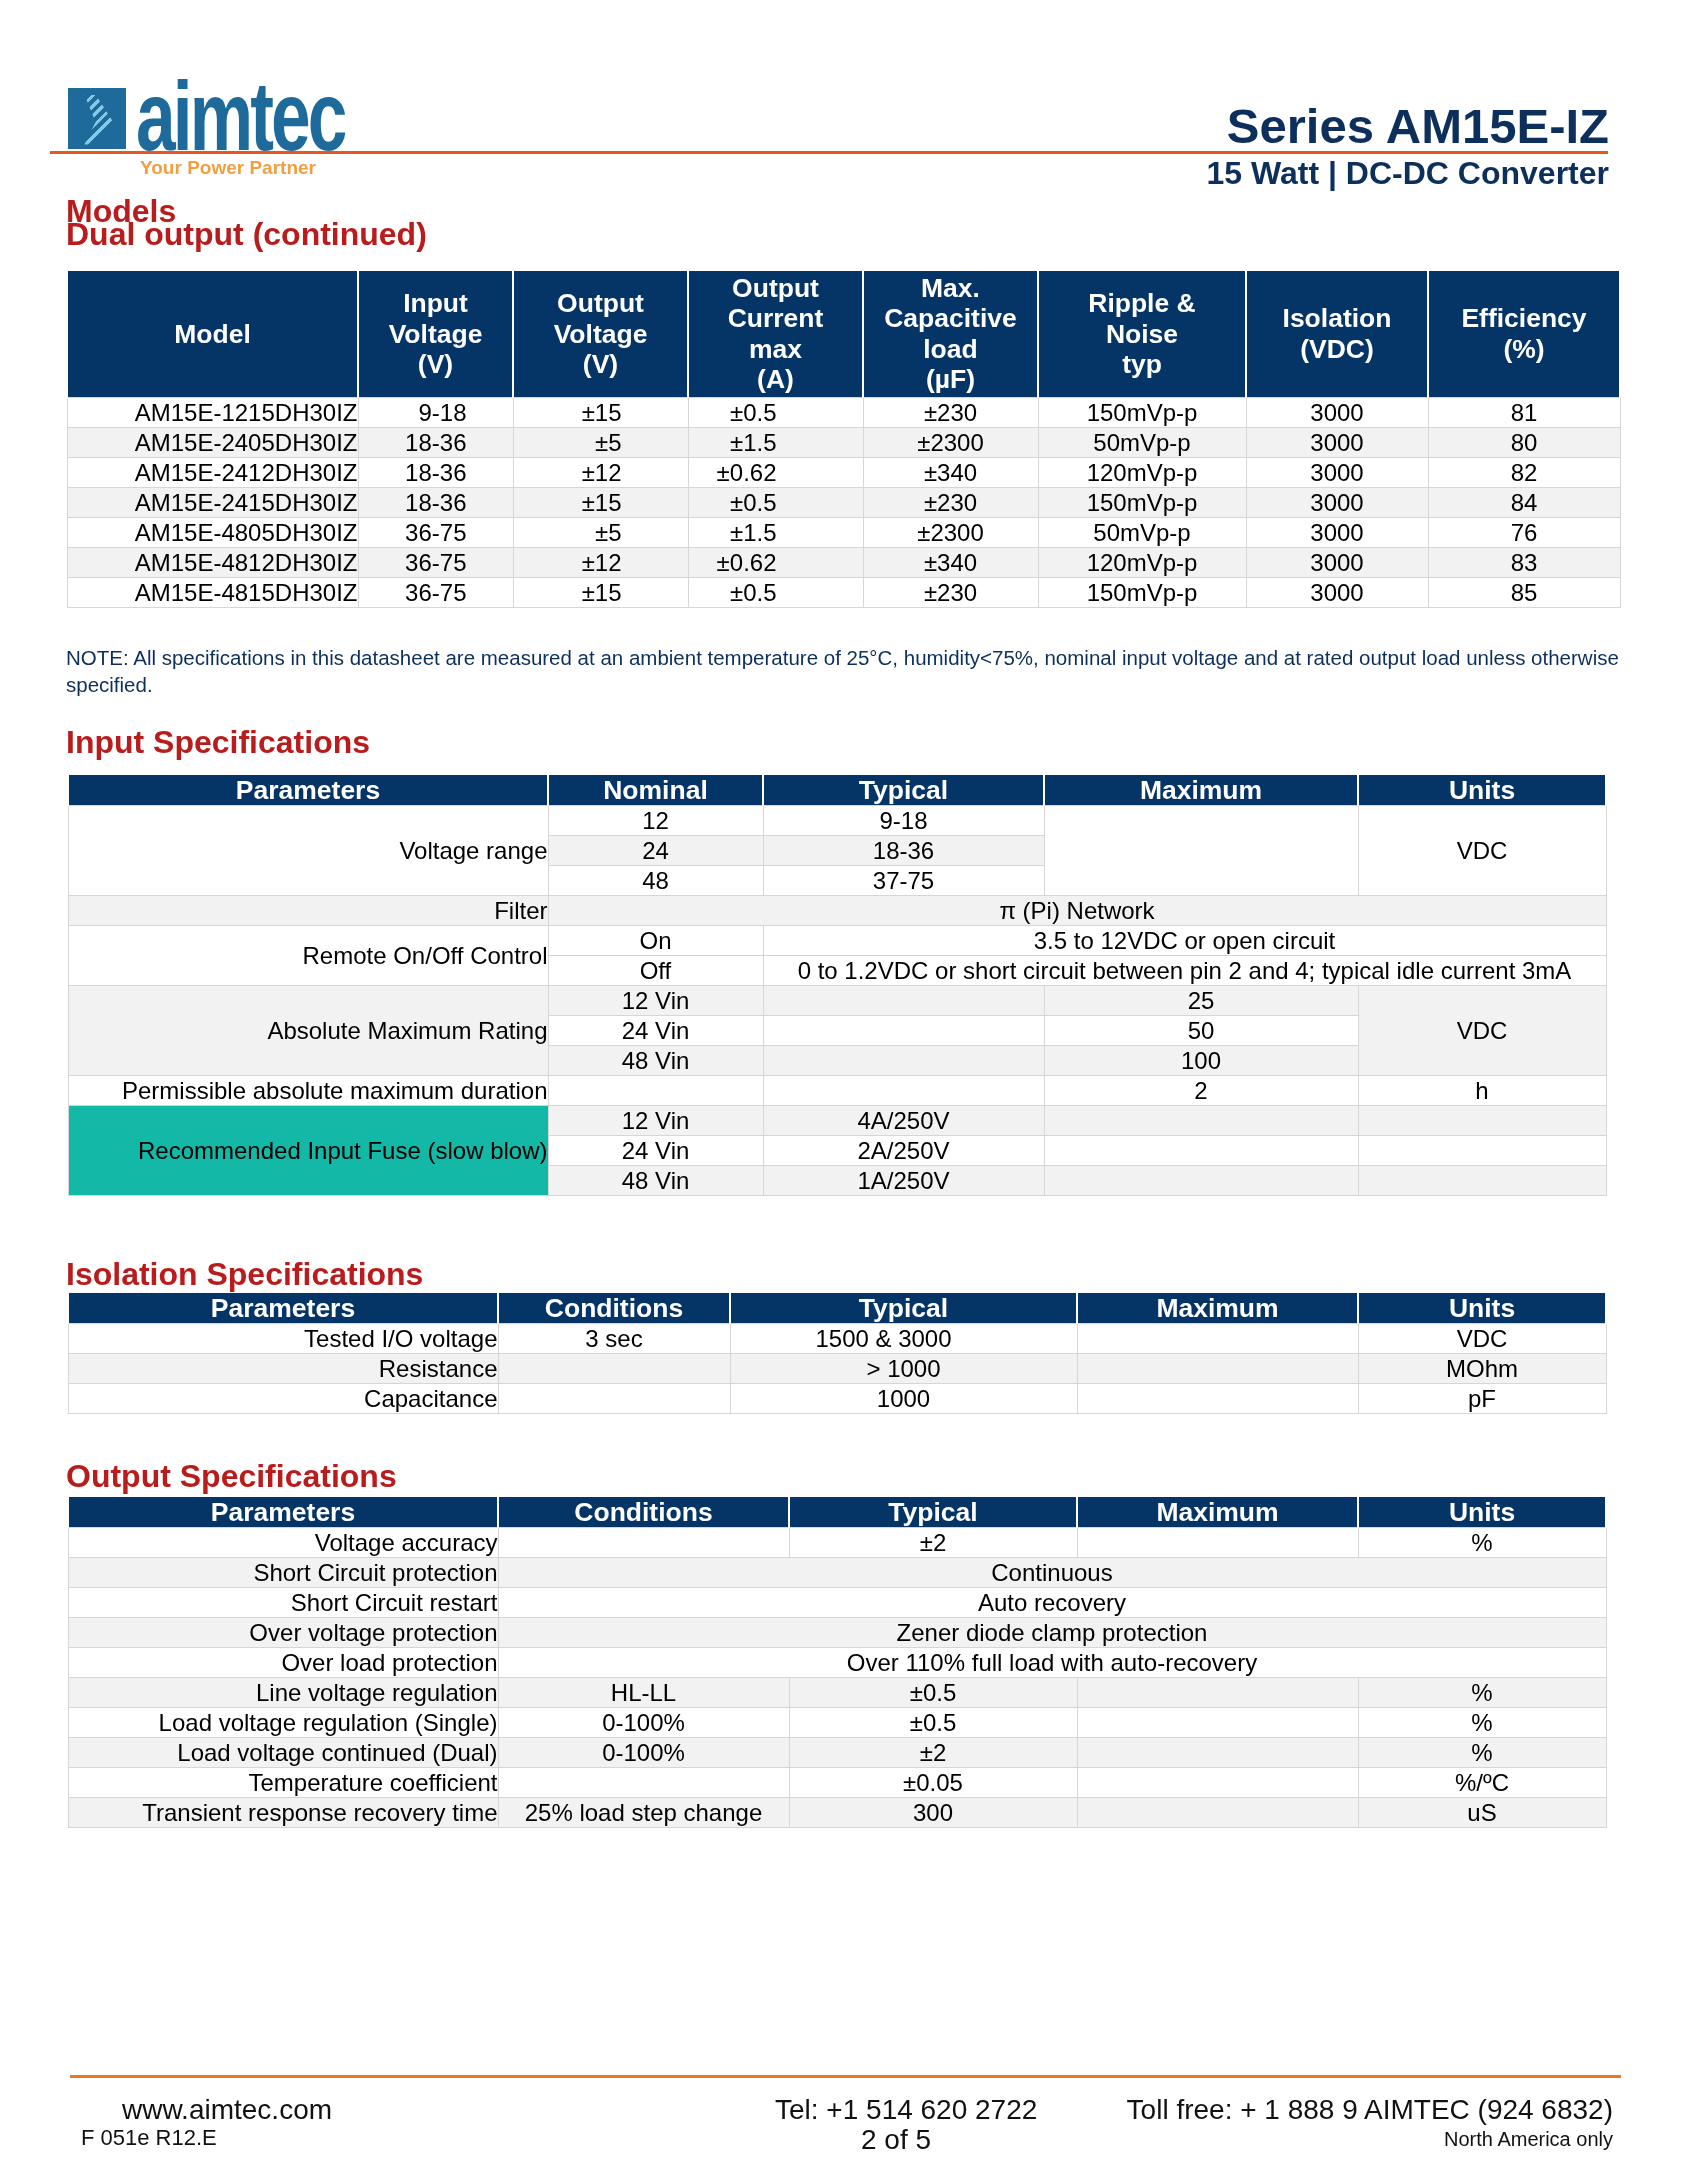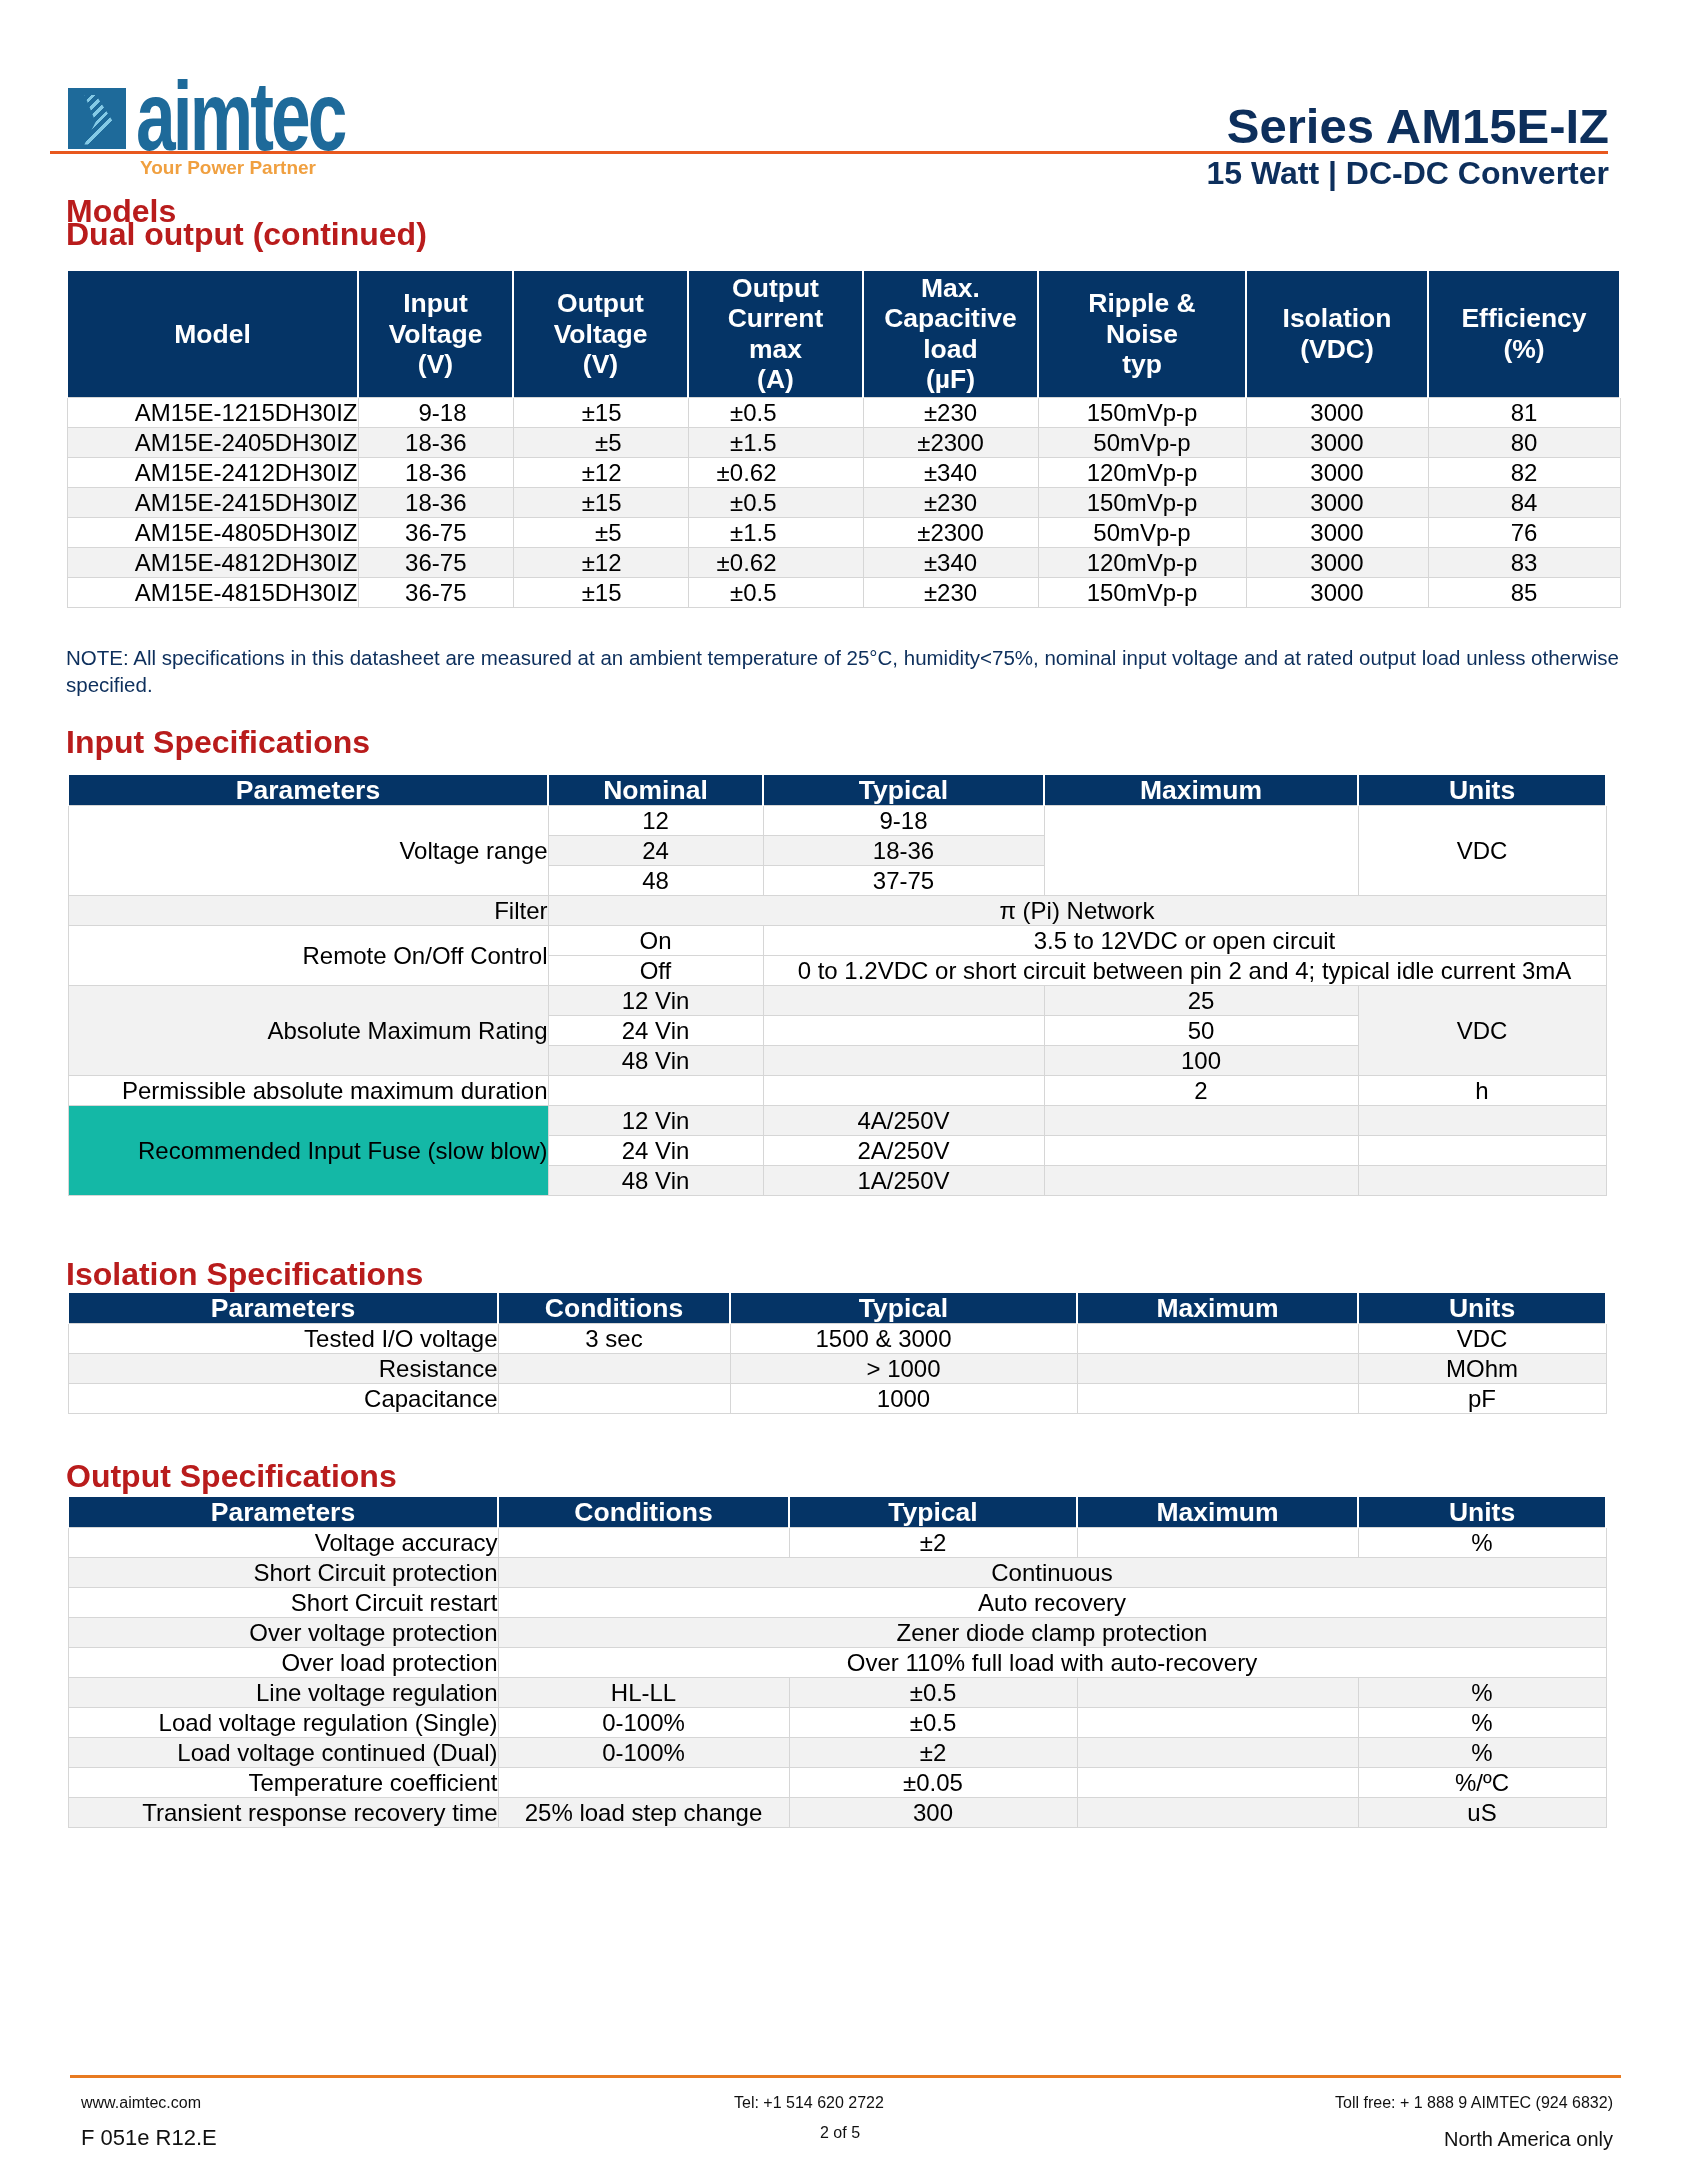--- a/index.html
+++ b/index.html
@@ -27,21 +27,21 @@
        border-left: 2px solid #fff; border-right: 2px solid #fff; line-height: 1.15; padding: 0; }
   td { font-size: 24px; border: 1.3px solid #d6d6d6; padding: 0; height: 29px; line-height: 29px; }
   tr.alt td { background: #f2f2f2; }
   .c { text-align: center; }
   .l { text-align: right; padding-left: 14.6px; }
   .r { text-align: right; }
 
   .note { left: 66px; top: 645px; width: 1555px; font-size: 20.5px; color: #0d2f5c; line-height: 26.5px; }
 
   .footer-rule { left: 70px; top: 2075px; width: 1551px; height: 2.6px; background: #e87a20; }
-  .foot { font-size: 16px; color: #111; }
+  .foot { font-size: 28px; color: #111; margin-left: 41px; }
   .foot-small { font-size: 20px; color: #111; }
 </style>
 </head>
 <body>
 
 <div class="abs logo-box">
     <div class="logo-stripes"></div>
   </div>
 <div class="abs logo-word">aimtec</div>
 <div class="abs header-rule"></div>

